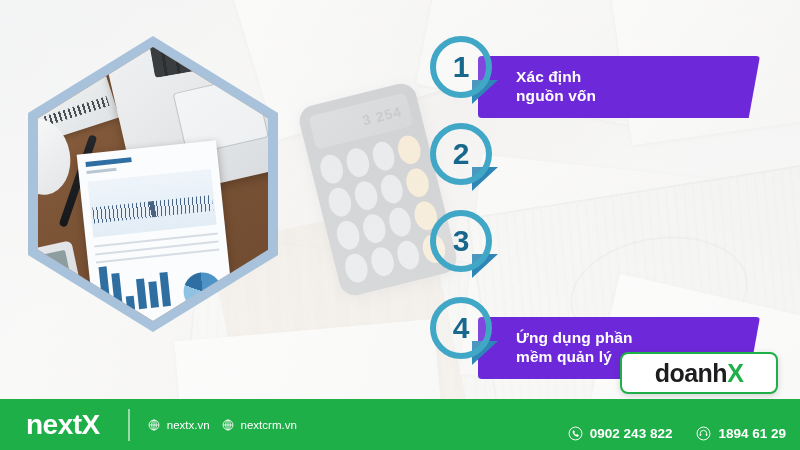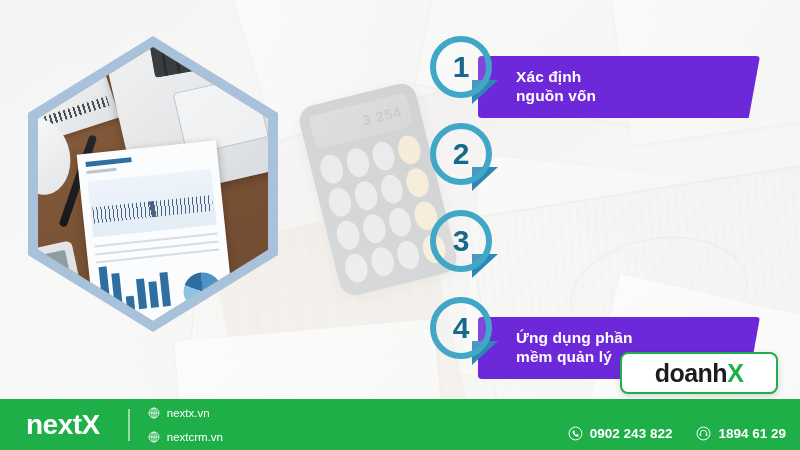--- a/index.html
+++ b/index.html
@@ -227,21 +227,21 @@
   .footer {
     position: absolute; left: 0; bottom: 0; width: 800px; height: 51px;
     background: #1faf48;
     display: flex; align-items: center;
   }
   .brand {
     color: #ffffff; font-size: 28px; font-weight: bold; letter-spacing: -.5px;
     margin-left: 26px;
   }
   .divider { width: 2px; height: 32px; background: rgba(255,255,255,.55); margin-left: 28px; }
-  .sites { margin-left: 18px; display: flex; flex-direction: column; gap: 12px; }
+  .sites { margin-left: 18px; display: flex; flex-direction: row; gap: 12px; }
   .site { display: flex; align-items: center; gap: 7px; color: #ffffff; font-size: 11.5px; }
   .globe-icon { width: 12px; height: 12px; display: block; }
   .phones { position: absolute; right: 14px; bottom: 9px; display: flex; gap: 24px; align-items: center; }
   .phone { display: flex; align-items: center; gap: 7px; color: #ffffff; font-size: 13.5px; font-weight: bold; }
   .phone-icon { width: 15px; height: 15px; display: block; }
   .logo-box {
     position: absolute; right: 22px; bottom: 56px;
     width: 158px; height: 42px; background: #ffffff;
     border: 2px solid #1faf48; border-radius: 8px;
     display: flex; align-items: center; justify-content: center;

